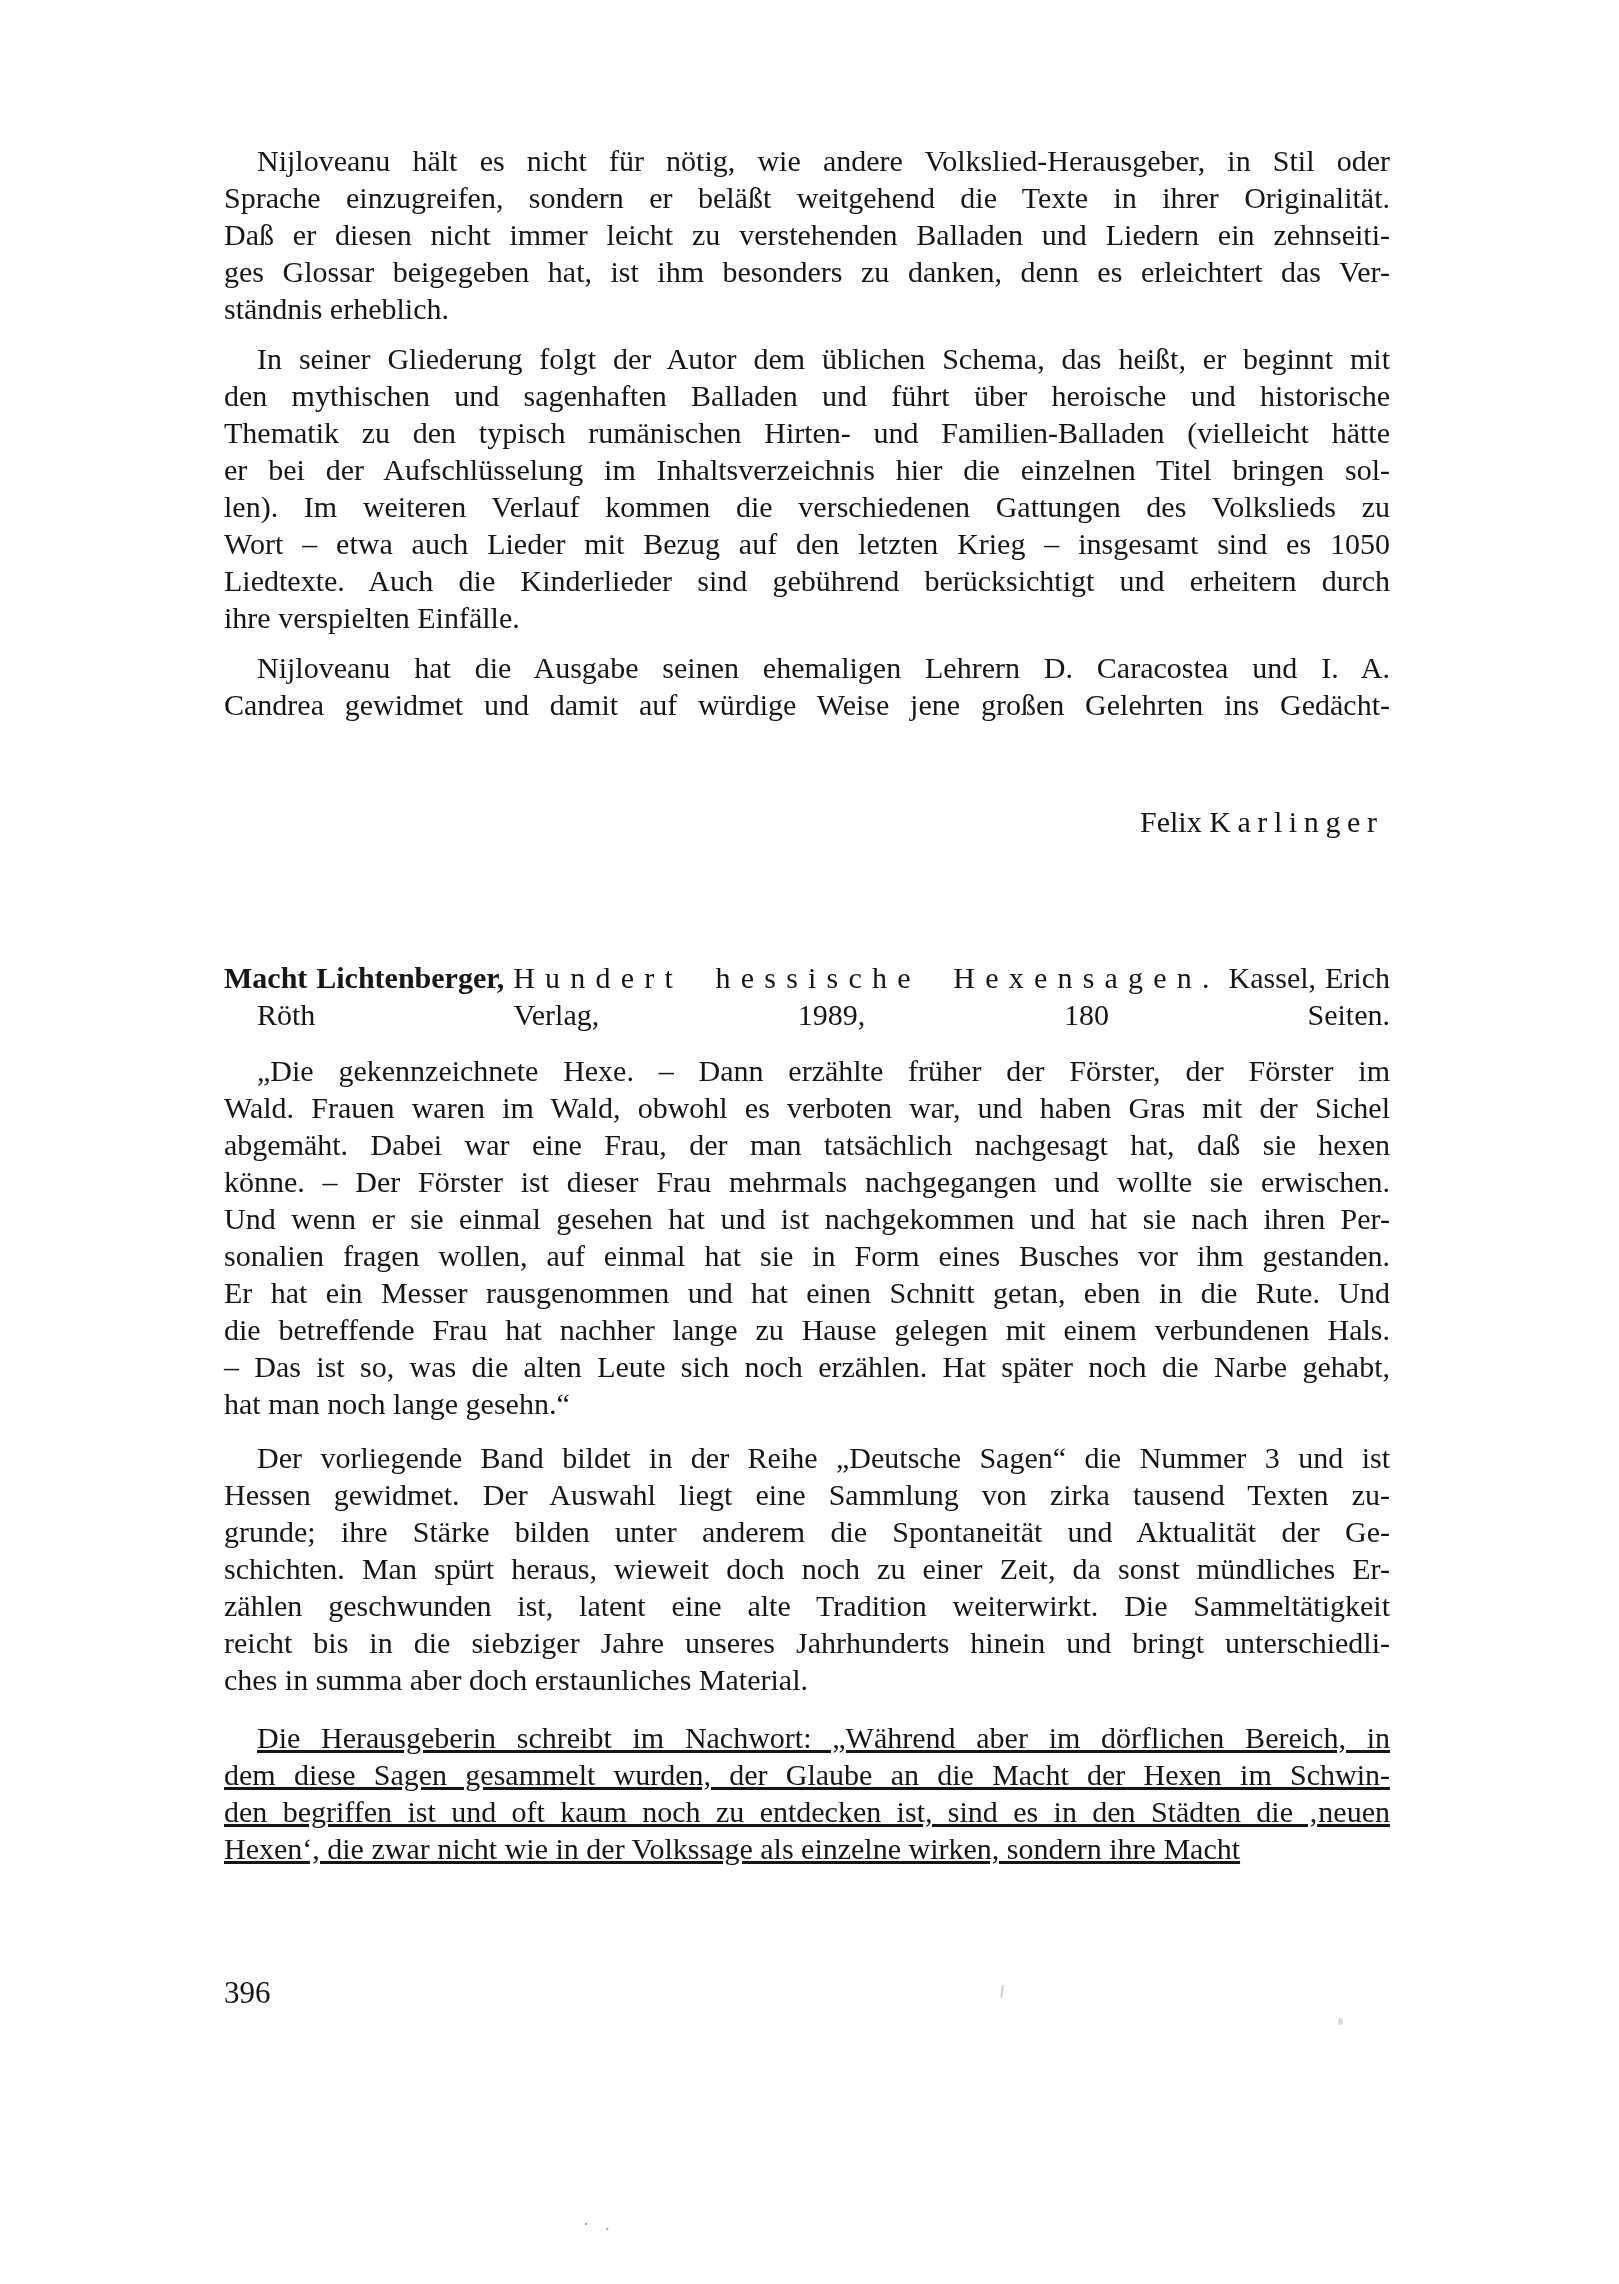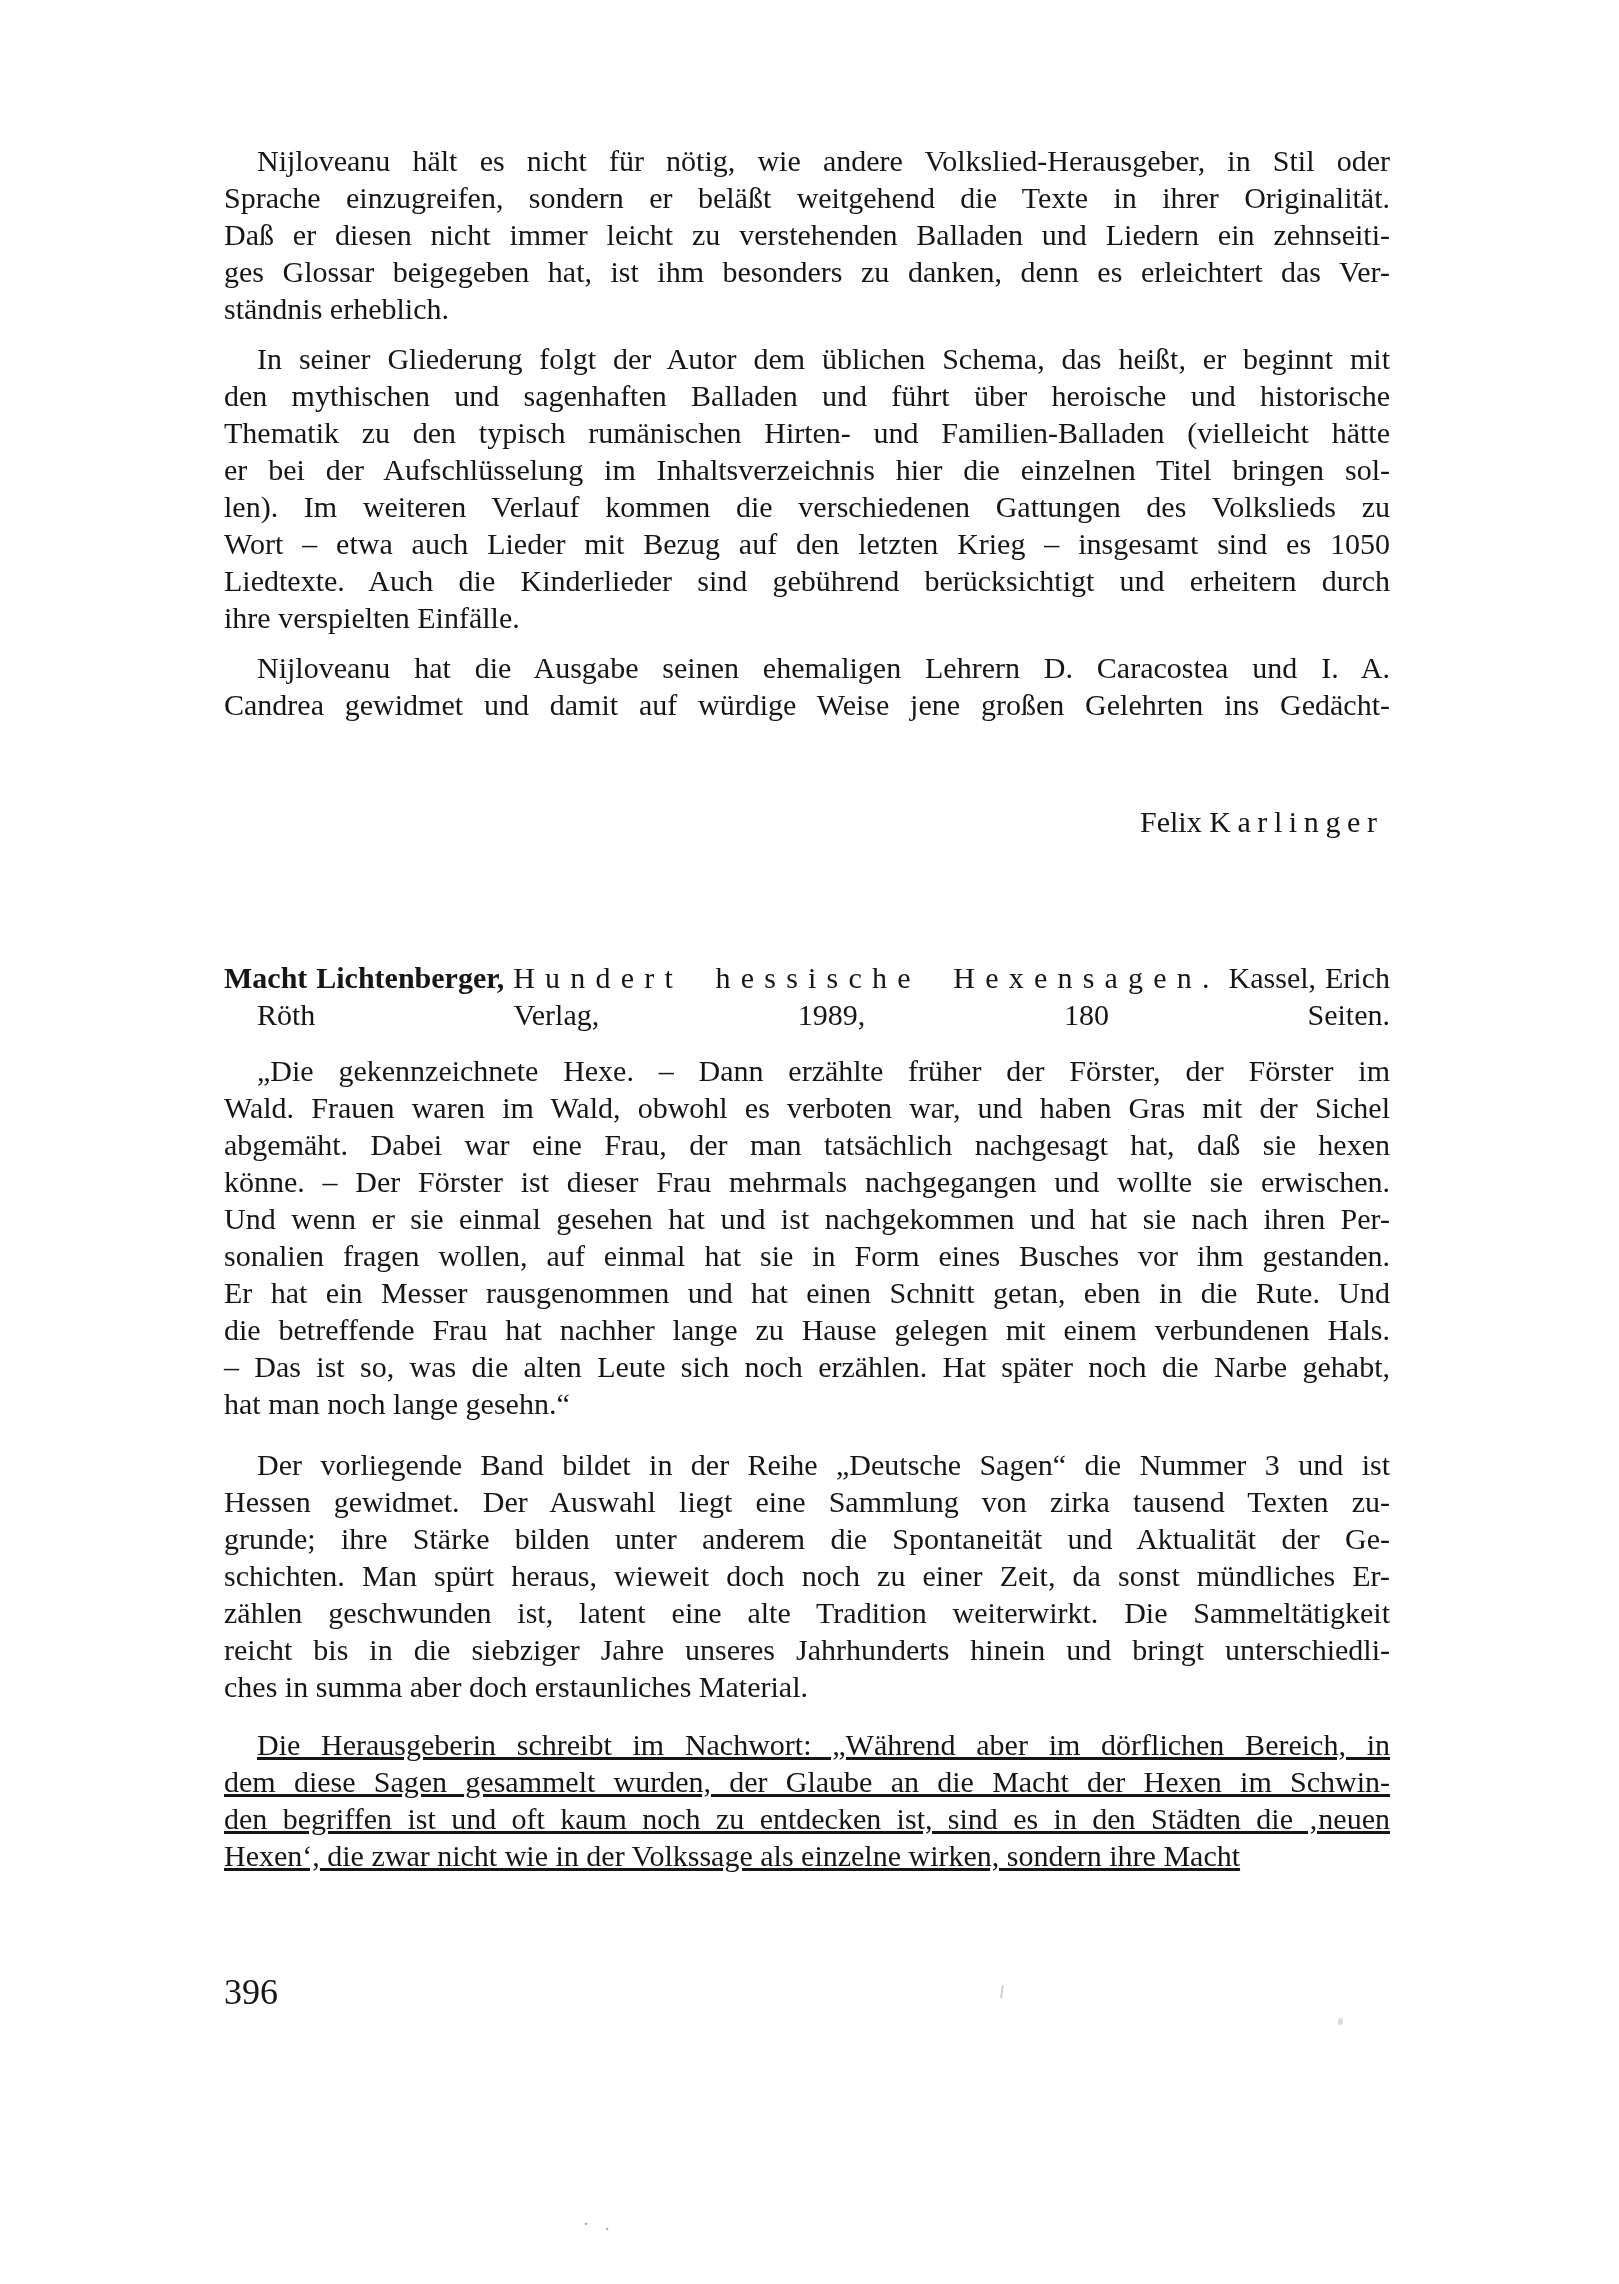--- a/index.html
+++ b/index.html
@@ -20,31 +20,31 @@
     text-rendering: optimizeLegibility;
   }
   .para { margin: 0; }
   .line { text-align: justify; text-align-last: justify; white-space: normal; }
   .line.first { padding-left: 33px; }
   .line.last { text-align-last: left; }
   .mt-para  { margin-top: 13px; }
   .mt-sig   { margin-top: 80px; }
   .mt-head  { margin-top: 119px; }
   .mt-quote { margin-top: 19.4px; }
-  .mt-p5    { margin-top: 24px; }
+  .mt-p5    { margin-top: 17px; }
   .mt-p6    { margin-top: 21px; text-decoration: underline; }
   .signature { text-align: right; padding-right: 6.5px; }
   .sperr-sig { letter-spacing: 0.22em; }
   .bold { font-weight: bold; }
   .sperr { letter-spacing: 0.34em; word-spacing: 0.45em; }
   .hline { text-align: justify; text-align-last: justify; }
   .hang { padding-left: 33px; text-align: left; }
   .page-number {
     position: absolute; left: 224px; top: 1974px;
-    font-size: 36px; line-height: 37px;
+    font-size: 31px; line-height: 37px;
   }
   .bottom-dots {
     position: absolute; left: 583px; top: 2214px;
     color: #9f9f9f; font-size: 18px; letter-spacing: 5.7px;
   }
   .speck-1 {
     position: absolute; left: 1001px; top: 1985px;
     width: 2.4px; height: 13px; background: #cfcfcf;
     transform: rotate(8deg); border-radius: 1.6px;
   }

